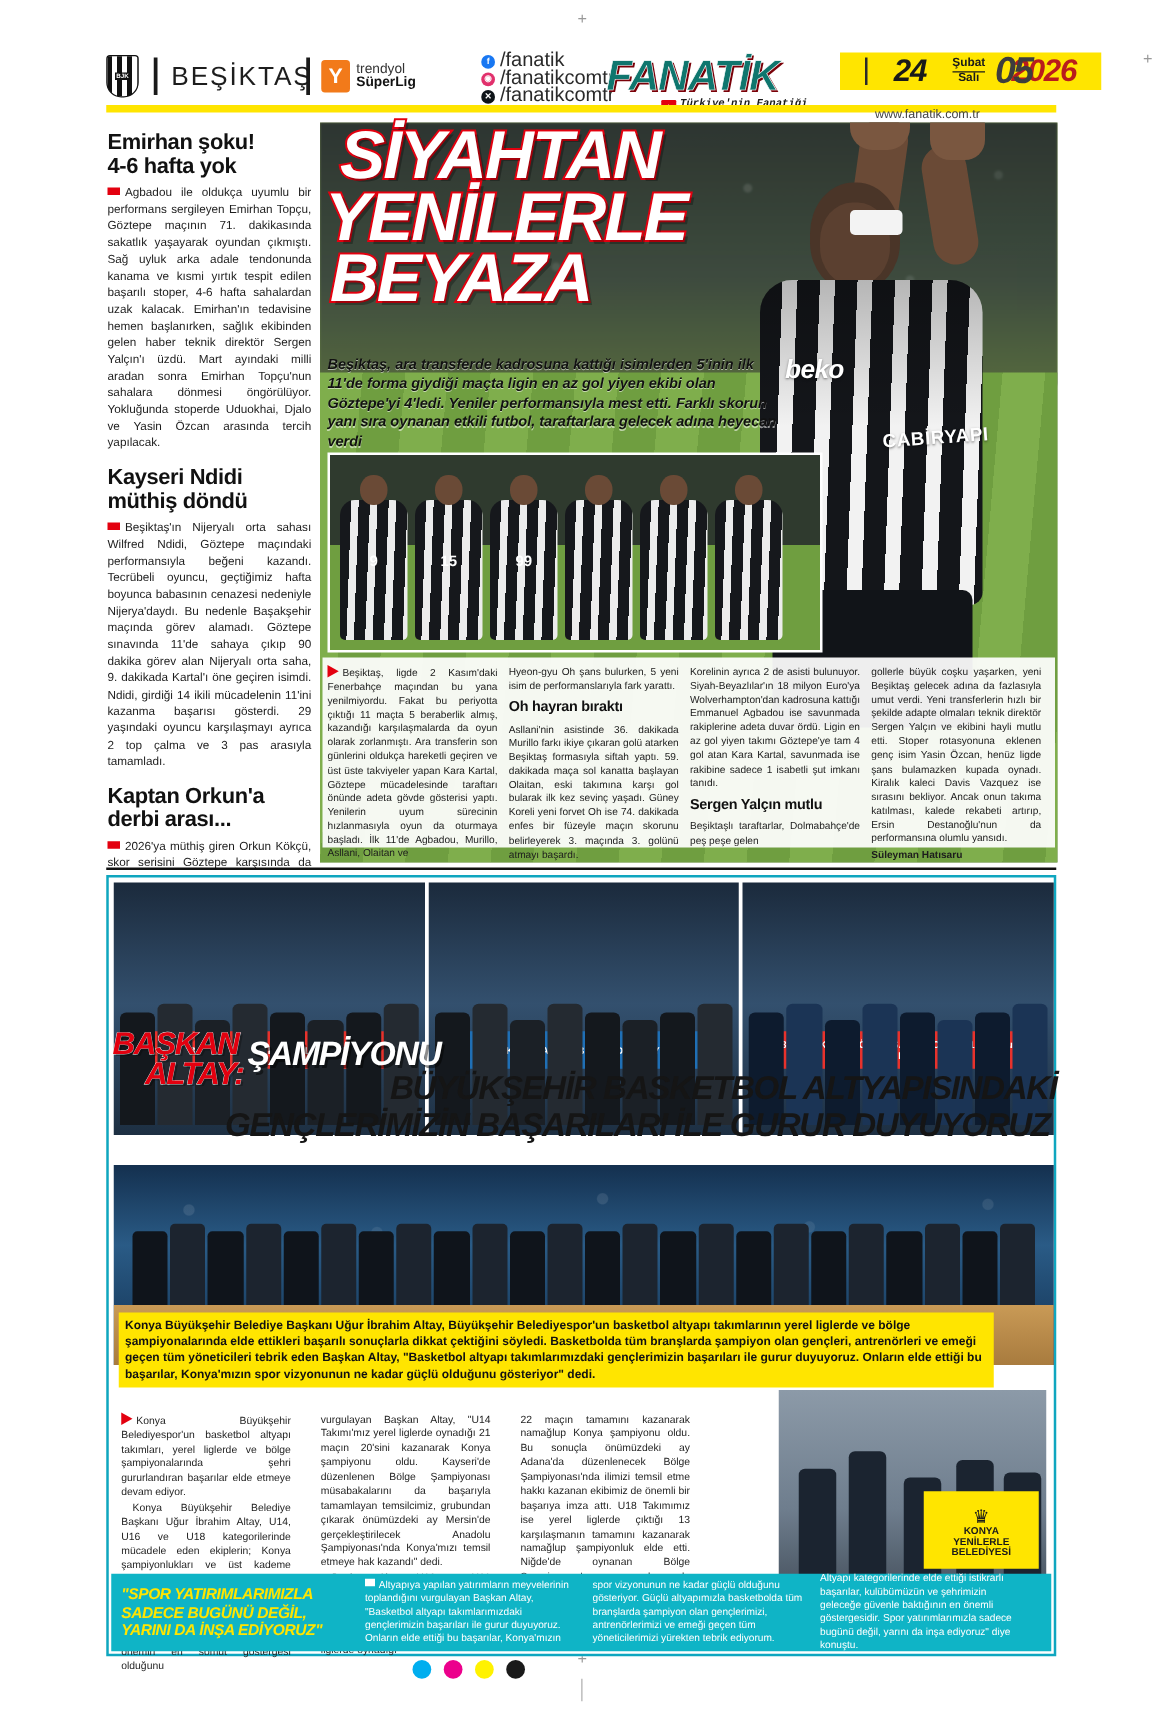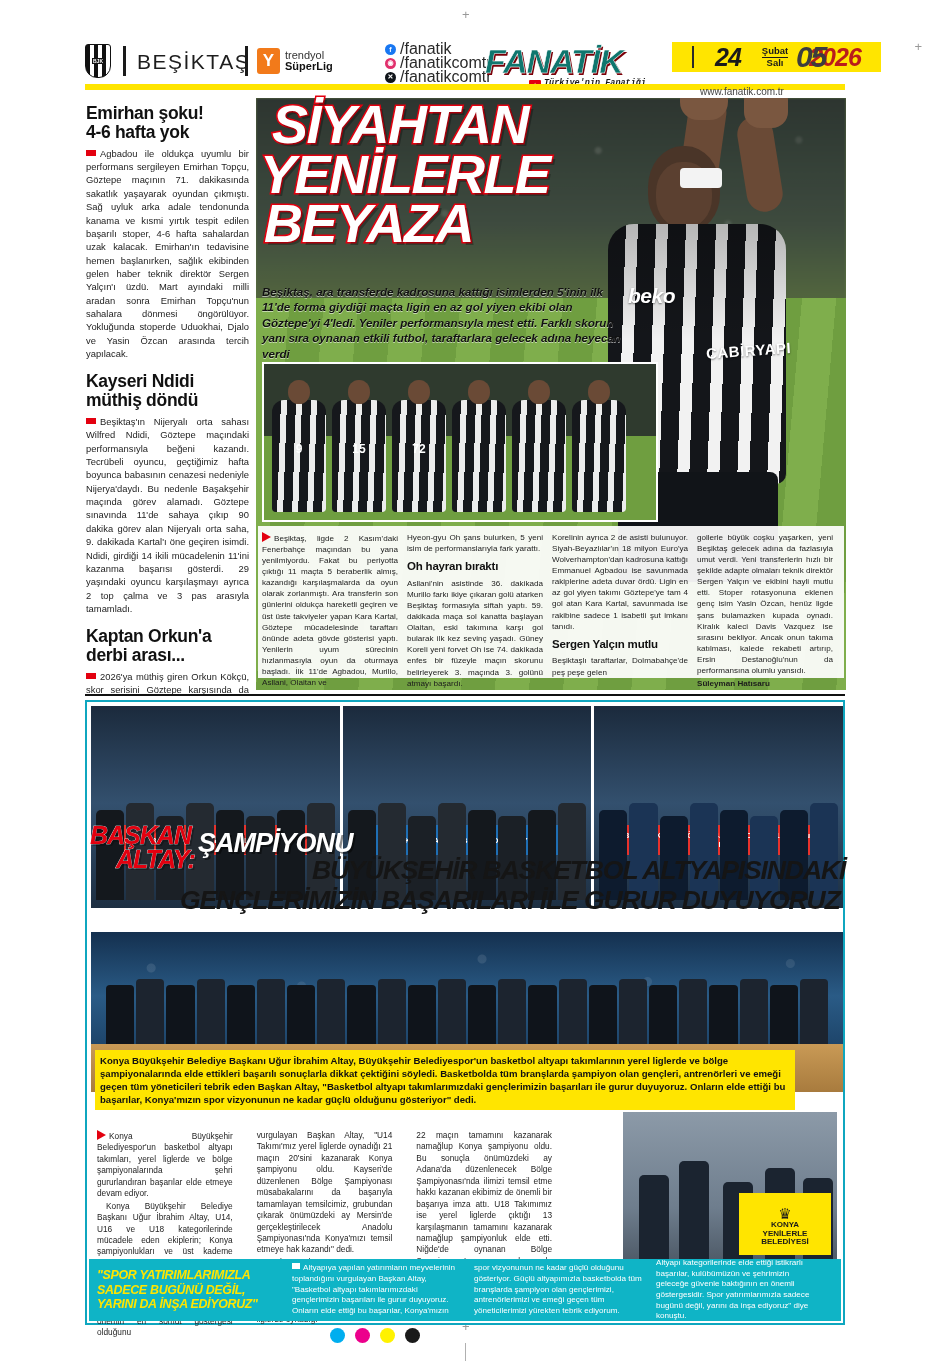--- a/index.html
+++ b/index.html
@@ -346,21 +346,21 @@
 
   <div class="hero-photo">
     <div class="celebs">
       <div class="cel">
           <span>9</span>
         </div>
       <div class="cel">
           <span>15</span>
         </div>
       <div class="cel">
-          <span>72</span>
+          <span>99</span>
         </div>
       <div class="cel"></div>
       <div class="cel"></div>
       <div class="cel"></div>
     </div>
   </div>
 
   <div class="whitebox"></div>
   <div class="cols4">
     <div class="col4">

